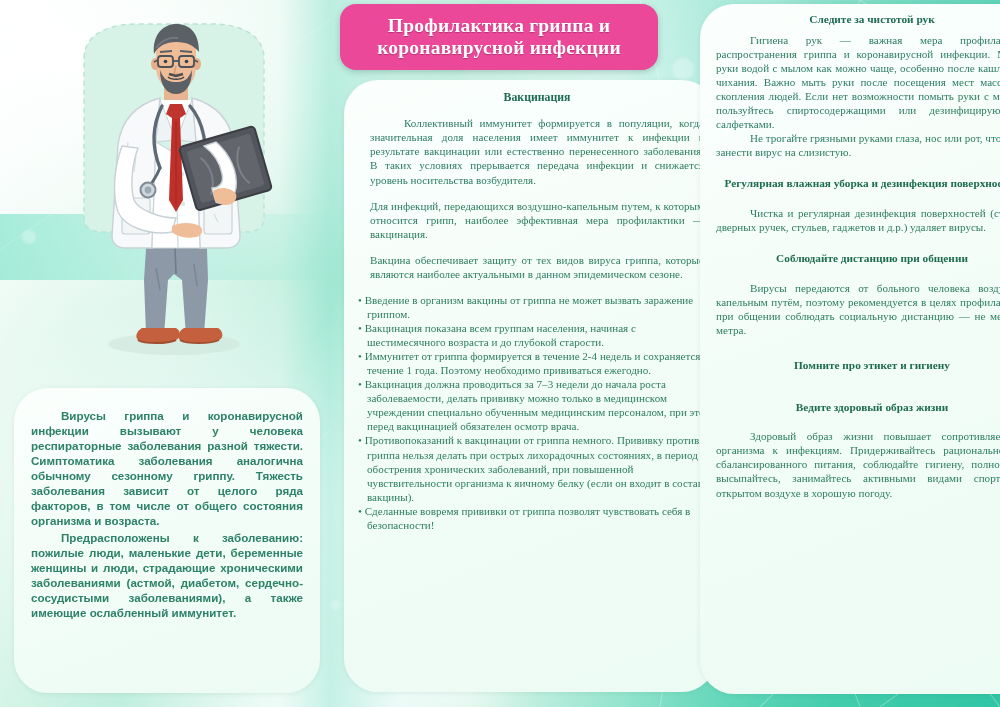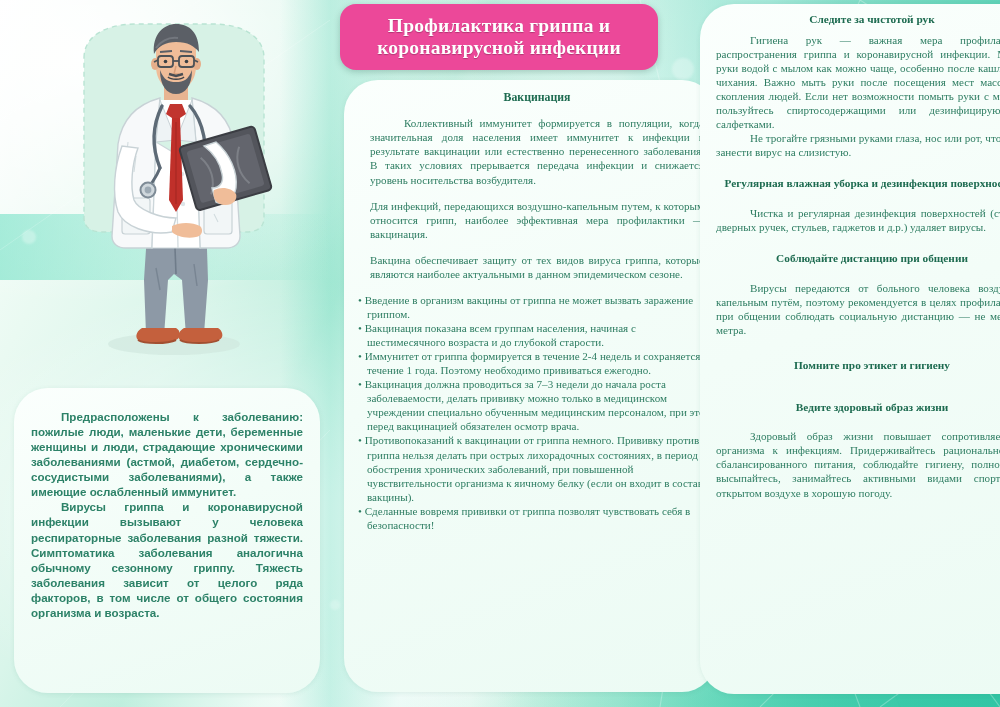--- a/index.html
+++ b/index.html
@@ -314,22 +314,22 @@
         <path d="M170 124 L170 170" stroke="#7d8087" stroke-width="2" fill="none"></path>
       </g>
 
       <path d="M160 120 C174 132 182 150 180 166 C178 178 168 184 160 180 L156 166 C164 166 168 160 166 152 C164 140 156 130 148 124 Z" fill="#ffffff" stroke="#c8d2d6" stroke-width="1.4"></path>
 
       <path d="M158 168 C166 164 176 166 180 172 C182 178 176 184 168 183 C160 182 156 176 158 168 Z" fill="#f0bd99"></path>
     </svg>
   </div>
 
   <div class="panel card" id="left-text-card">
+    <p class="left-body"><span class="indent"></span><span>Вирусы гриппа и коронавирусной инфекции вызывают у человека респираторные заболевания разной тяжести. Симптоматика заболевания аналогична обычному сезонному гриппу. Тяжесть заболевания зависит от целого ряда факторов, в том числе от общего состояния организма и возраста.</span></p>
     <p class="left-body second"><span class="indent"></span><span>Предрасположены к заболеванию: пожилые люди, маленькие дети, беременные женщины и люди, страдающие хроническими заболеваниями (астмой, диабетом, сердечно-сосудистыми заболеваниями), а также имеющие ослабленный иммунитет.</span></p>
-    <p class="left-body"><span class="indent"></span><span>Вирусы гриппа и коронавирусной инфекции вызывают у человека респираторные заболевания разной тяжести. Симптоматика заболевания аналогична обычному сезонному гриппу. Тяжесть заболевания зависит от целого ряда факторов, в том числе от общего состояния организма и возраста.</span></p>
   </div>
 
   <div class="panel" id="title-banner">
     <div class="title-text">
       <div>Профилактика гриппа и</div>
       <div>коронавирусной инфекции</div>
     </div>
   </div>
 
   <div class="panel card" id="mid-card">

